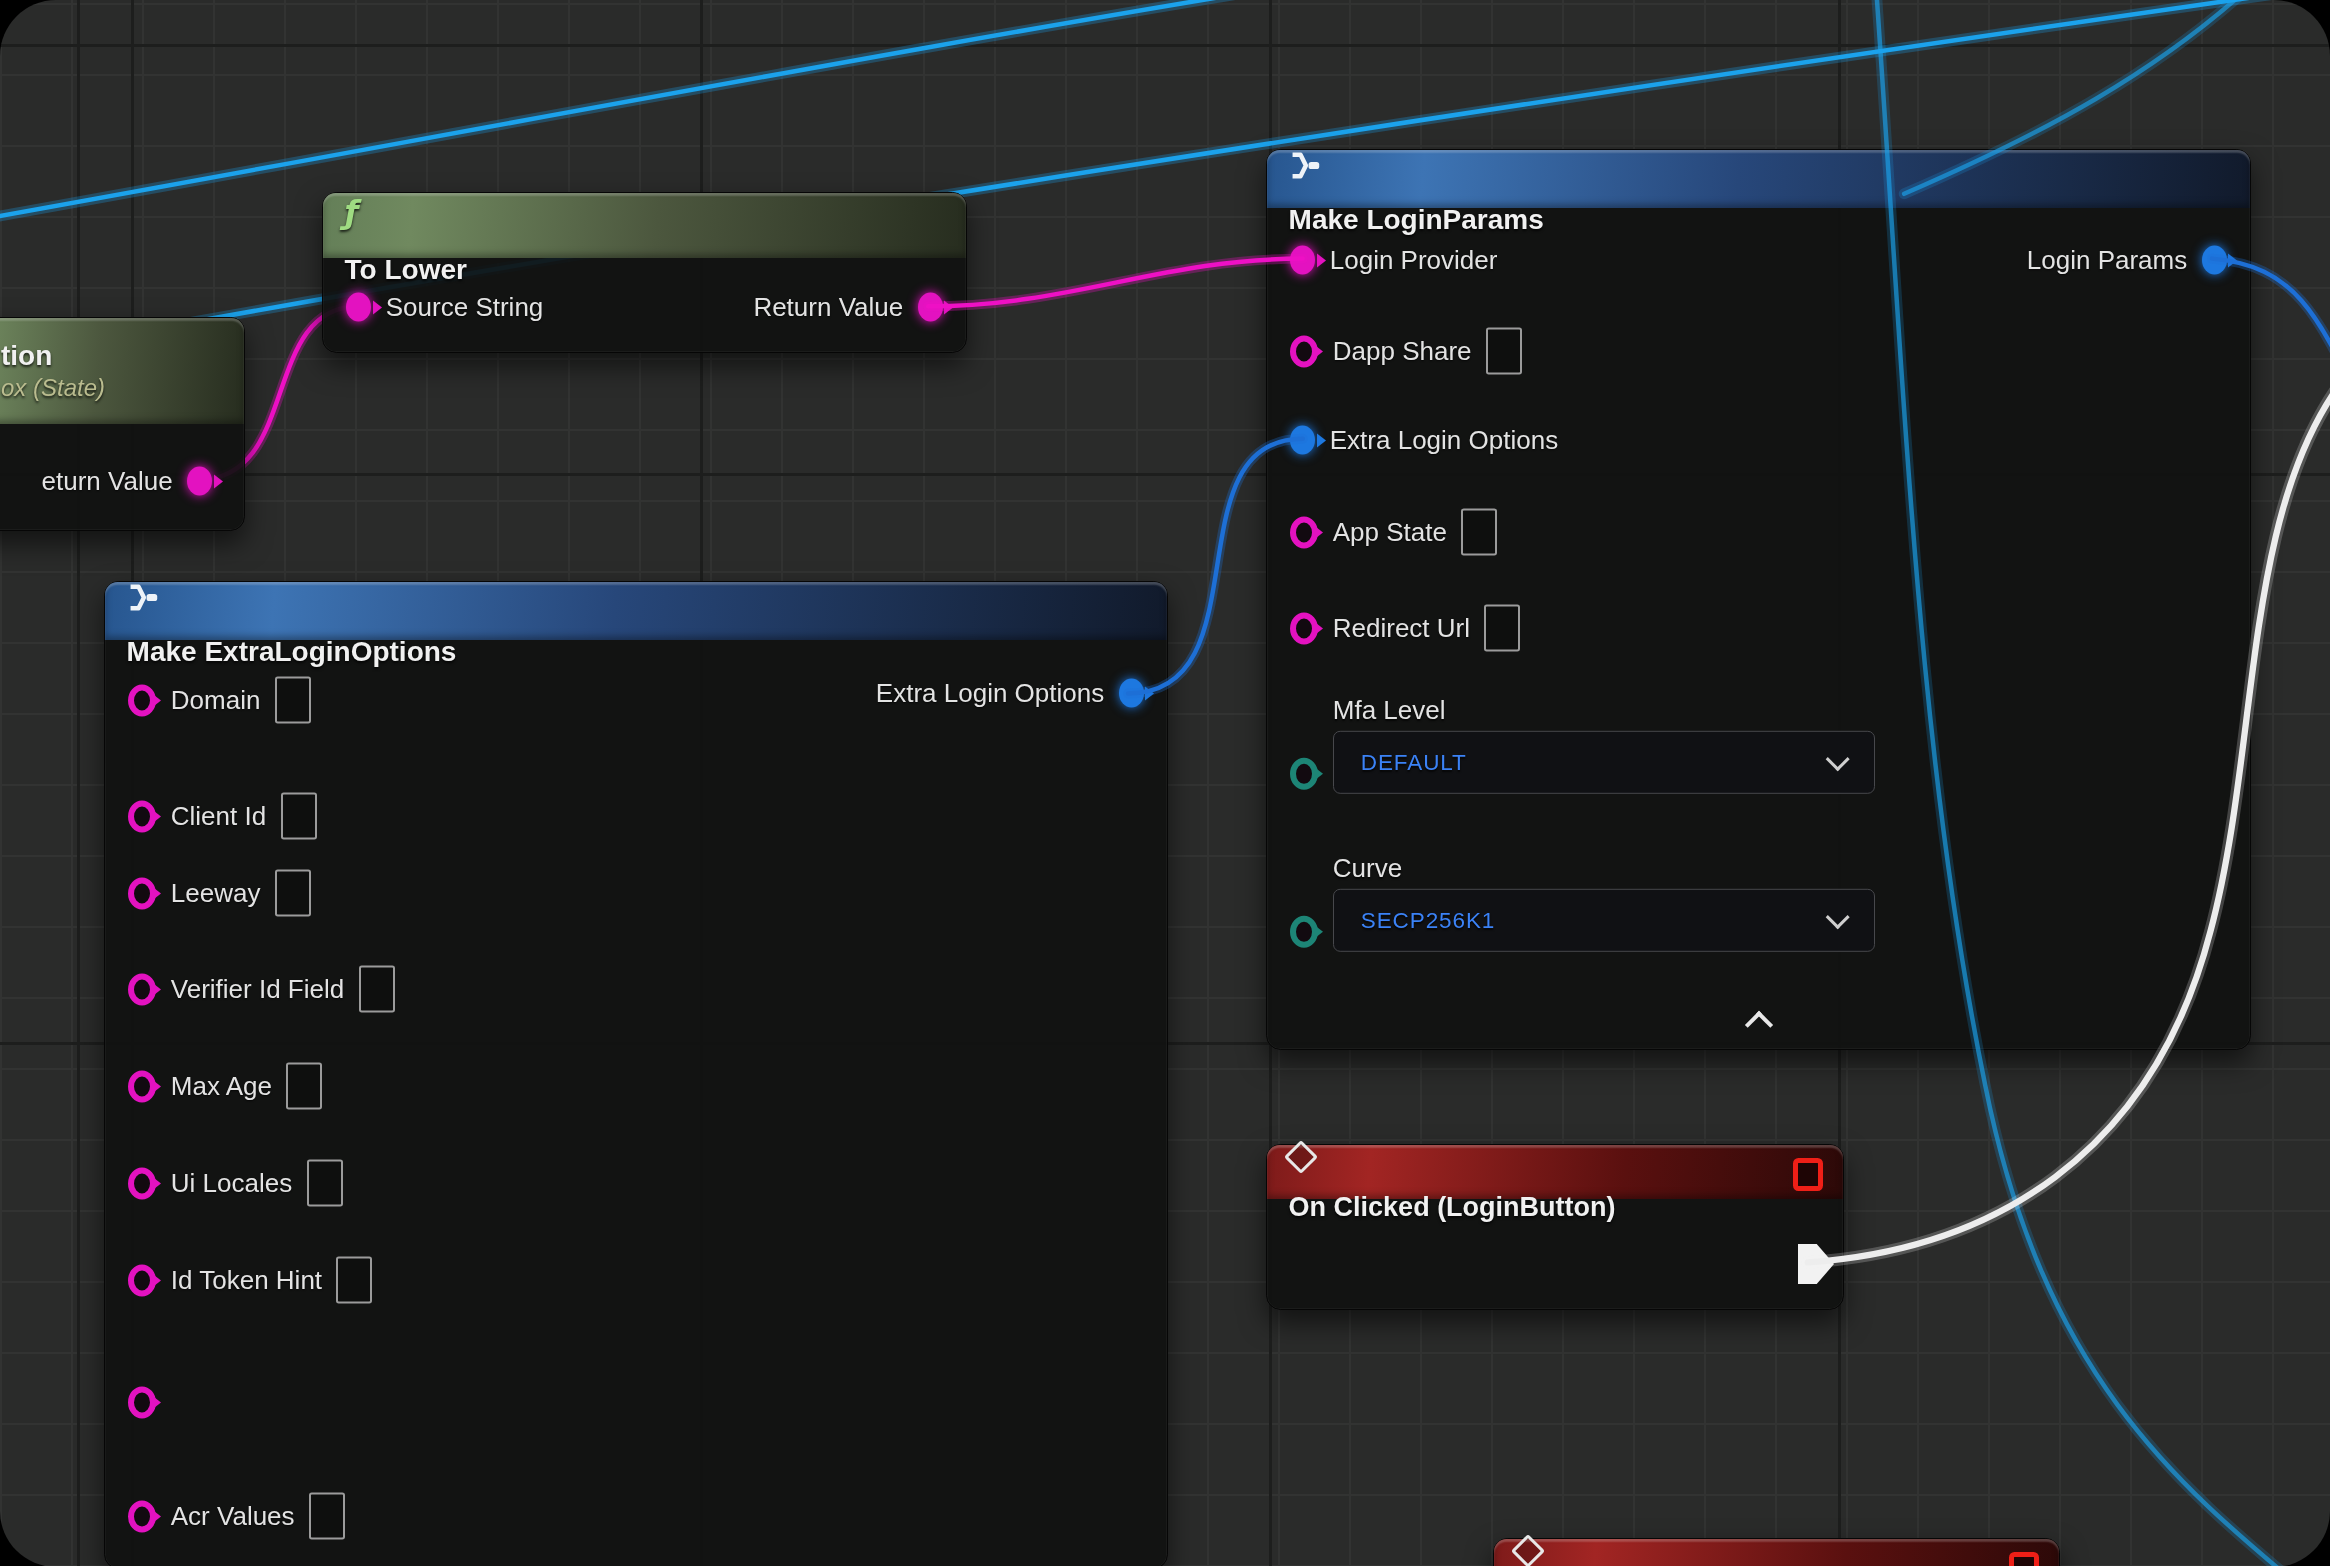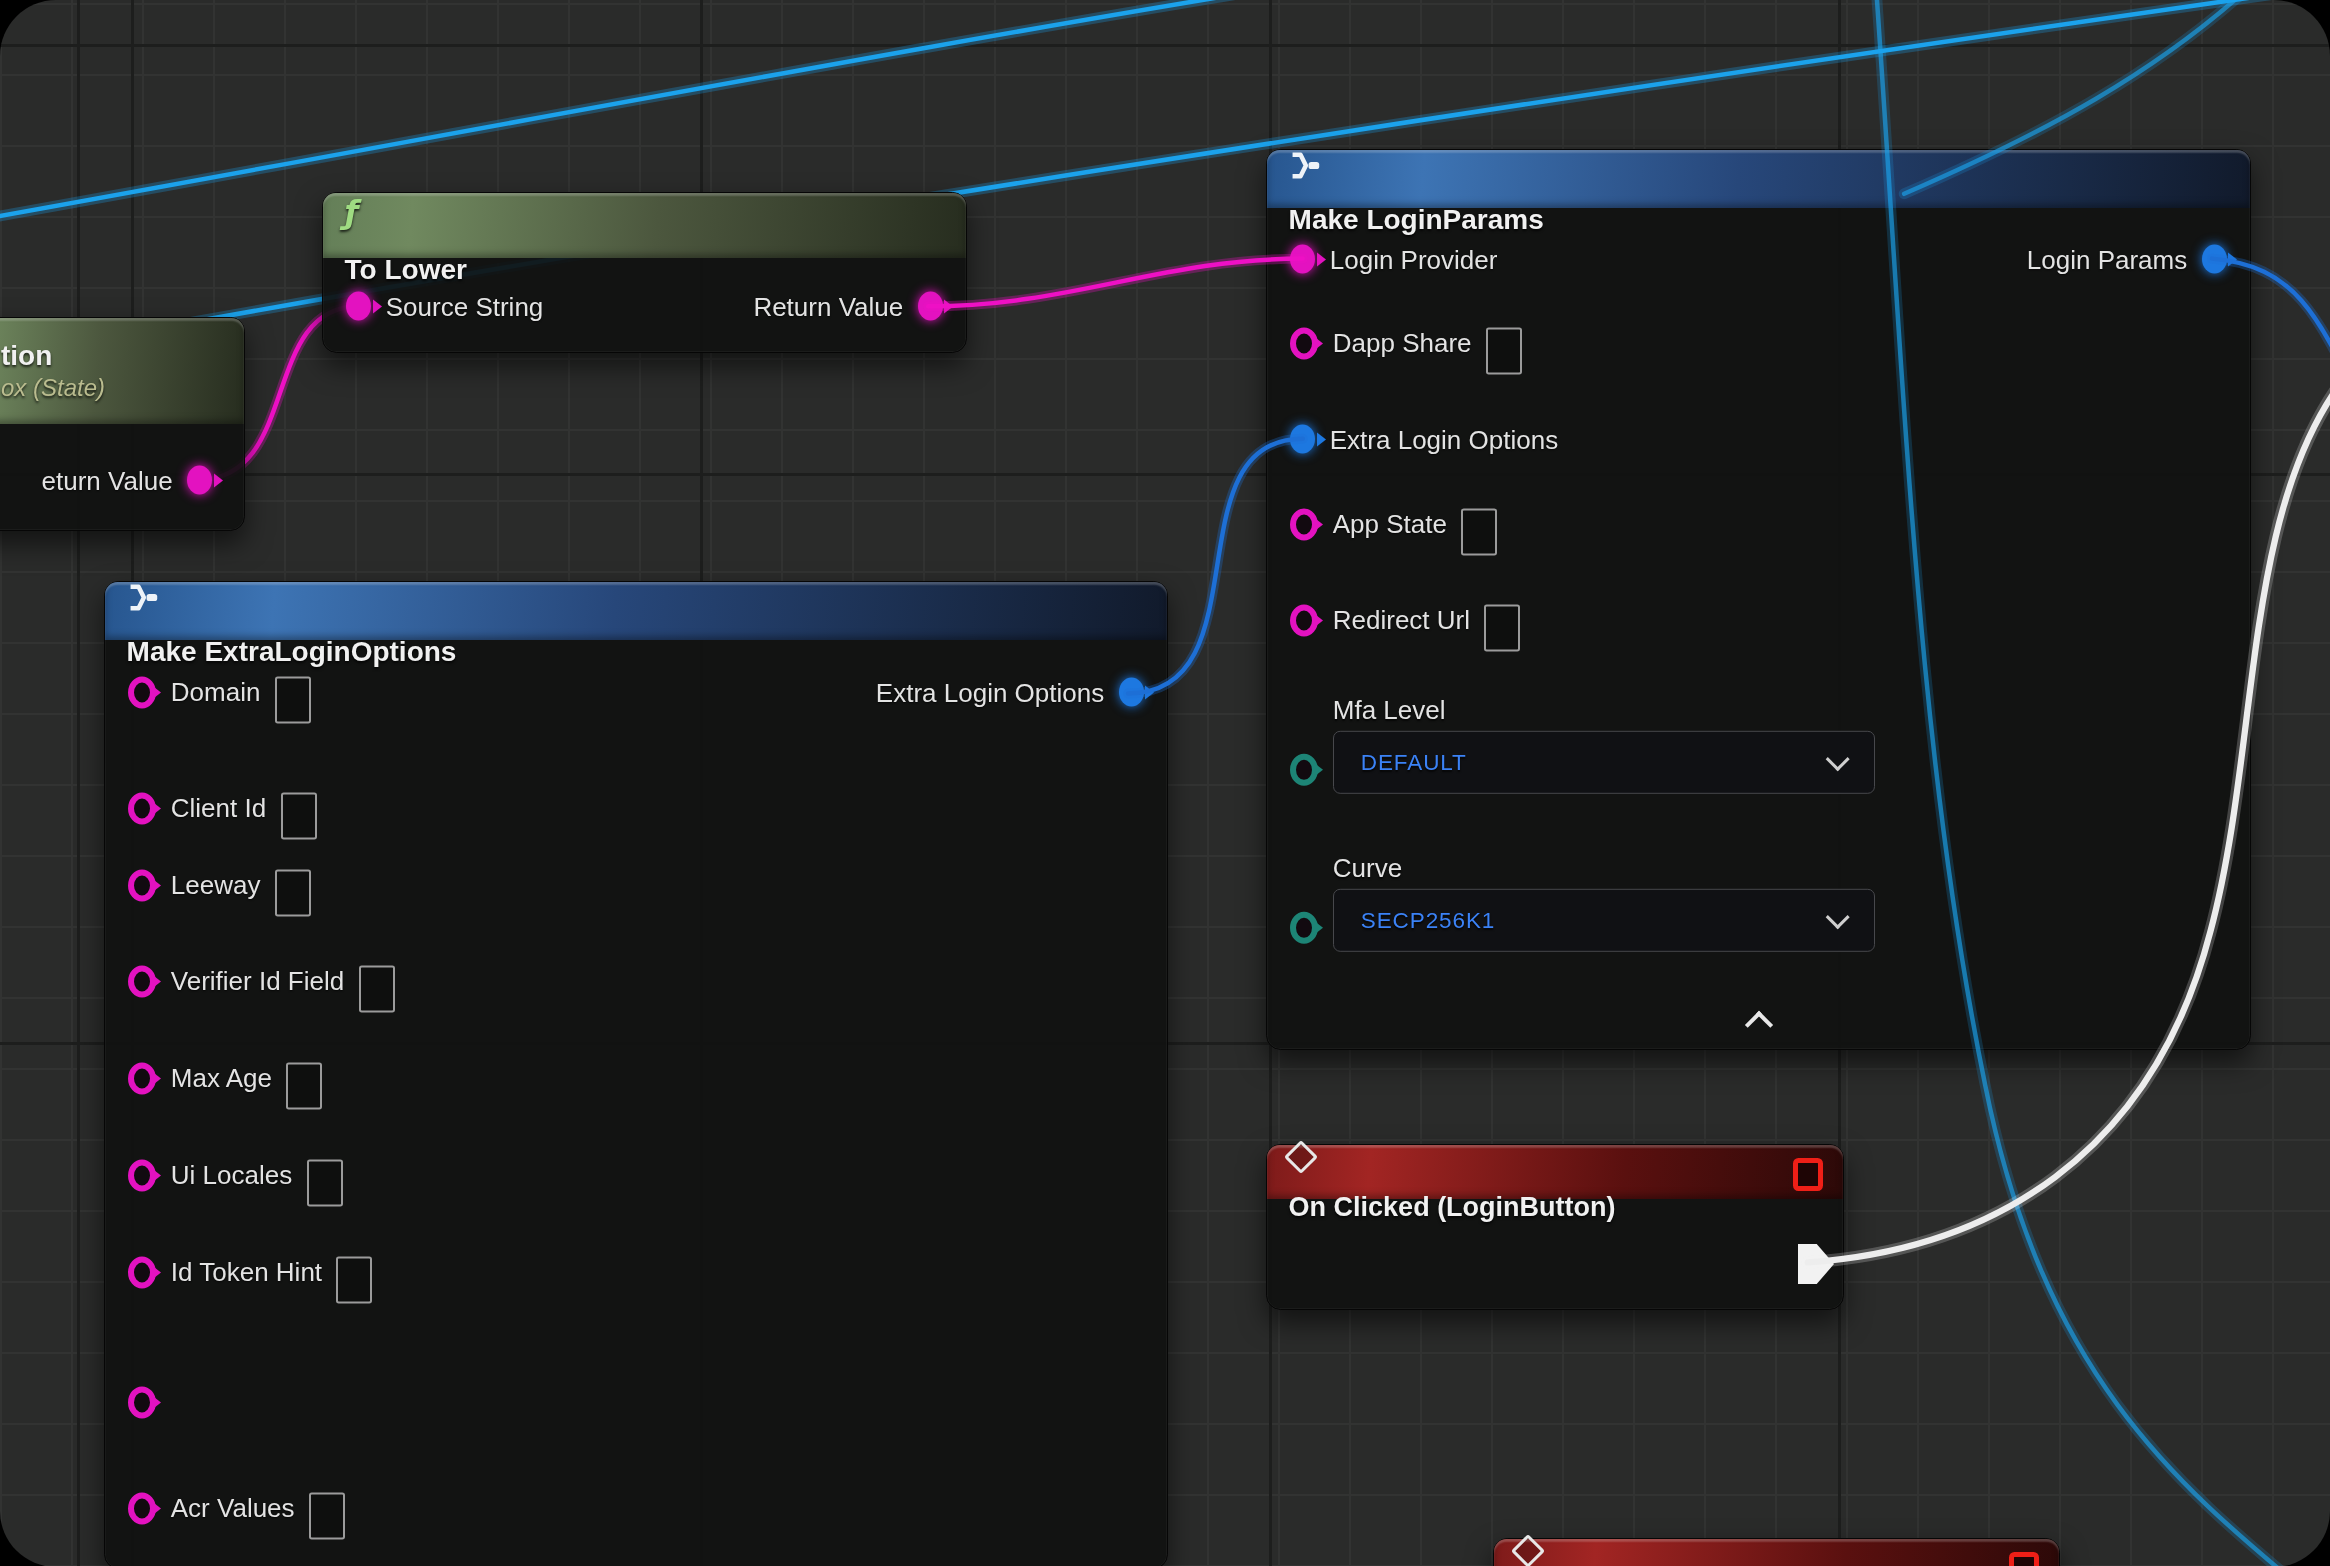--- a/index.html
+++ b/index.html
@@ -29,21 +29,21 @@
   .node{position:absolute;z-index:2;border-radius:14.4px;background:rgba(16,17,16,.93);
     border:1.8px solid #060606;box-shadow:0 12.6px 27px rgba(0,0,0,.55), inset 0 0 0 0.9px rgba(255,255,255,.04);}
   .nhead{position:relative;border-radius:12.6px 12.6px 0 0;display:flex;align-items:flex-start;gap:23px;
     padding:0 21.6px;color:#f1f1f1;font-weight:bold;font-size:28px;
     text-shadow:0 1.8px 2.7px rgba(0,0,0,.75);box-shadow:inset 0 2.7px 1.8px rgba(255,255,255,.22), inset 0 -3.6px 7.2px rgba(0,0,0,.35);flex-direction:column;}
   .nhead.green{background:linear-gradient(95deg,#647f58 0%,#70895f 14%,#4c573e 52%,#272d1f 100%);}
   .nhead.blue{background:linear-gradient(95deg,#27568f 0%,#3d74b4 16%,#27477a 48%,#111a2b 100%);}
   .nhead.red{background:linear-gradient(95deg,#7e1b1a 0%,#a22523 18%,#5a100f 62%,#2c0908 100%);}
   .fn-icon{font-family:"DejaVu Sans",sans-serif;font-style:italic;color:#9fdc82;font-size:32px;font-weight:bold;}
   .subtitle{font-weight:normal;font-style:italic;color:#babc8f;font-size:24px;}
-  .prow{position:absolute;display:flex;align-items:flex-start;gap:14.4px;left:23.4px;transform:translateY(-50%);
+  .prow{position:absolute;display:flex;align-items:center;gap:14.4px;left:23.4px;transform:translateY(-50%);
     color:#e3e3e3;font-size:26px;text-shadow:0 1.8px 1.8px rgba(0,0,0,.7);white-space:nowrap;}
   .prow.out{left:auto;right:23.4px;}
   .pin{position:relative;width:25px;height:29px;border-radius:50%;flex:none;}
   .pin::after{content:'';position:absolute;right:-10.8px;top:50%;transform:translateY(-50%);
     border-left:9px solid currentColor;border-top:7.2px solid transparent;border-bottom:7.2px solid transparent;}
   .pin.solid{background:currentColor;box-shadow:0 0 10.8px currentColor;}
   .pin.ring{border:6.3px solid currentColor;width:16px;height:20px;background:#120a10;}
   .pin.magenta{color:#e312c0;}
   .pin.blue{color:#1d78e0;}
   .pin.teal{color:#1d8576;}

